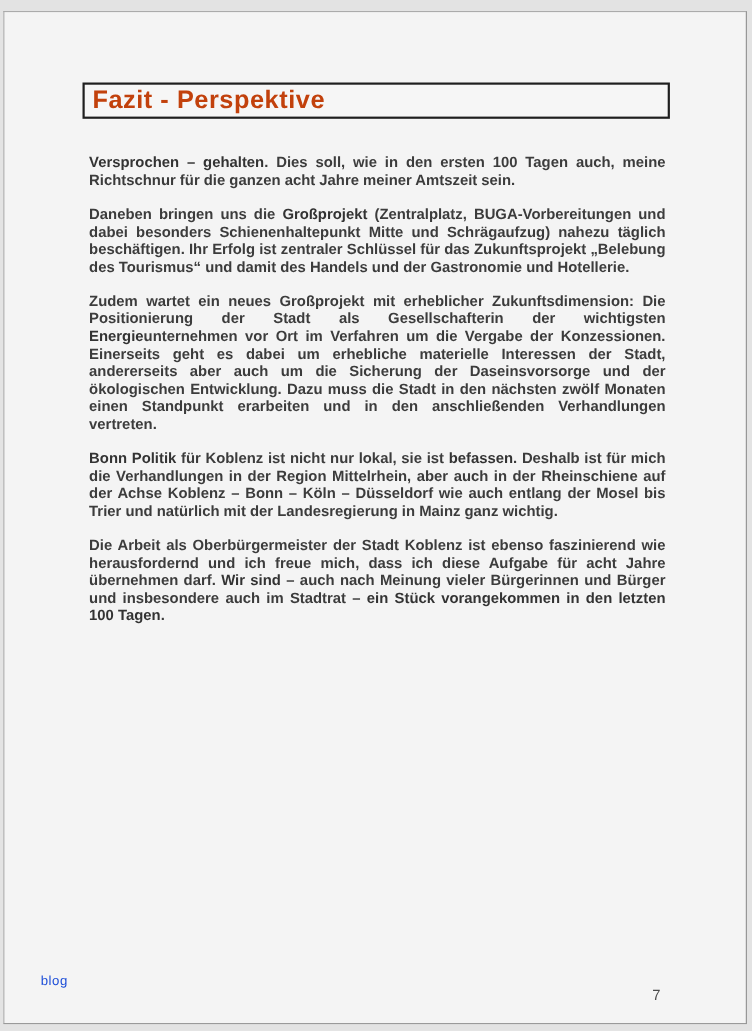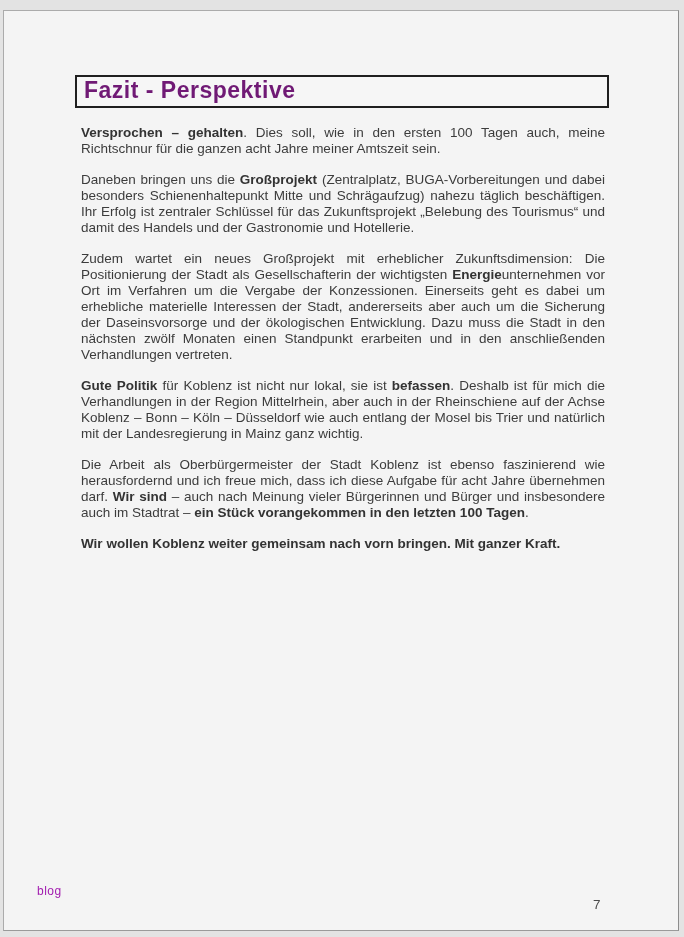--- a/index.html
+++ b/index.html
@@ -32,46 +32,47 @@
     border: 2px solid #1f1f1f;
     background: #f6f6f6;
     display: flex;
     align-items: center;
   }
   .title-box h1 {
     margin: 0;
     padding: 0 0 2px 7px;
     font-size: 23px;
     font-weight: bold;
-    color: #701a75;
+    color: #c2410c;
     letter-spacing: 0.5px;
     white-space: nowrap;
   }
   .content {
     position: absolute;
     left: 77px;
-    top: 114px;
+    top: 129px;
     width: 524px;
+    font-weight: bold;
   }
   .content p {
     margin: 0 0 15px 0;
     font-size: 13.5px;
     line-height: 16px;
     text-align: justify;
     color: #3c3c3c;
   }
   .content p b {
     color: #333333;
   }
   .watermark {
     position: absolute;
     left: 33px;
     top: 873px;
     font-size: 12px;
-    color: #a21caf;
+    color: #1d4ed8;
     letter-spacing: 0.5px;
   }
   .page-number {
     position: absolute;
     left: 589px;
     top: 886px;
     font-size: 13.5px;
     color: #4b4b4b;
   }
 </style>
@@ -81,22 +82,21 @@
 <div class="page">
 
   <div class="title-box">
     <h1>Fazit - Perspektive</h1>
   </div>
 
   <div class="content">
     <p><b>Versprochen – gehalten</b><span>. Dies soll, wie in den ersten 100 Tagen auch, meine Richtschnur für die ganzen acht Jahre meiner Amtszeit sein.</span></p>
     <p><span>Daneben bringen uns die </span><b>Großprojekt</b><span> (Zentralplatz, BUGA-Vorbereitungen und dabei besonders Schienenhaltepunkt Mitte und Schrägaufzug) nahezu täglich beschäftigen. Ihr Erfolg ist zentraler Schlüssel für das Zukunftsprojekt „Belebung des Tourismus“ und damit des Handels und der Gastronomie und Hotellerie.</span></p>
     <p><span>Zudem wartet ein neues Großprojekt mit erheblicher Zukunftsdimension: Die Positionierung der Stadt als Gesellschafterin der wichtigsten </span><b>Energie</b><span>unternehmen vor Ort im Verfahren um die Vergabe der Konzessionen. Einerseits geht es dabei um erhebliche materielle Interessen der Stadt, andererseits aber auch um die Sicherung der Daseinsvorsorge und der ökologischen Entwicklung. Dazu muss die Stadt in den nächsten zwölf Monaten einen Standpunkt erarbeiten und in den anschließenden Verhandlungen vertreten.</span></p>
-    <p><b>Gute Politik</b><span> für Koblenz ist nicht nur lokal, sie ist </span><b>befassen</b><span>. Deshalb ist für mich die Verhandlungen in der Region Mittelrhein, aber auch in der Rheinschiene auf der Achse Koblenz – Bonn – Köln – Düsseldorf wie auch entlang der Mosel bis Trier und natürlich mit der Landesregierung in Mainz ganz wichtig.</span></p>
+    <p><b>Bonn Politik</b><span> für Koblenz ist nicht nur lokal, sie ist </span><b>befassen</b><span>. Deshalb ist für mich die Verhandlungen in der Region Mittelrhein, aber auch in der Rheinschiene auf der Achse Koblenz – Bonn – Köln – Düsseldorf wie auch entlang der Mosel bis Trier und natürlich mit der Landesregierung in Mainz ganz wichtig.</span></p>
     <p><span>Die Arbeit als Oberbürgermeister der Stadt Koblenz ist ebenso faszinierend wie herausfordernd und ich freue mich, dass ich diese Aufgabe für acht Jahre übernehmen darf. </span><b>Wir sind</b><span> – auch nach Meinung vieler Bürgerinnen und Bürger und insbesondere auch im Stadtrat – </span><b>ein Stück vorangekommen in den letzten 100 Tagen</b><span>.</span></p>
-    <p><b>Wir wollen Koblenz weiter gemeinsam nach vorn bringen. Mit ganzer Kraft.</b></p>
   </div>
 
   <div class="watermark">blog</div>
 
   <div class="page-number">7</div>
 
 </div>
 
 </body></html>

